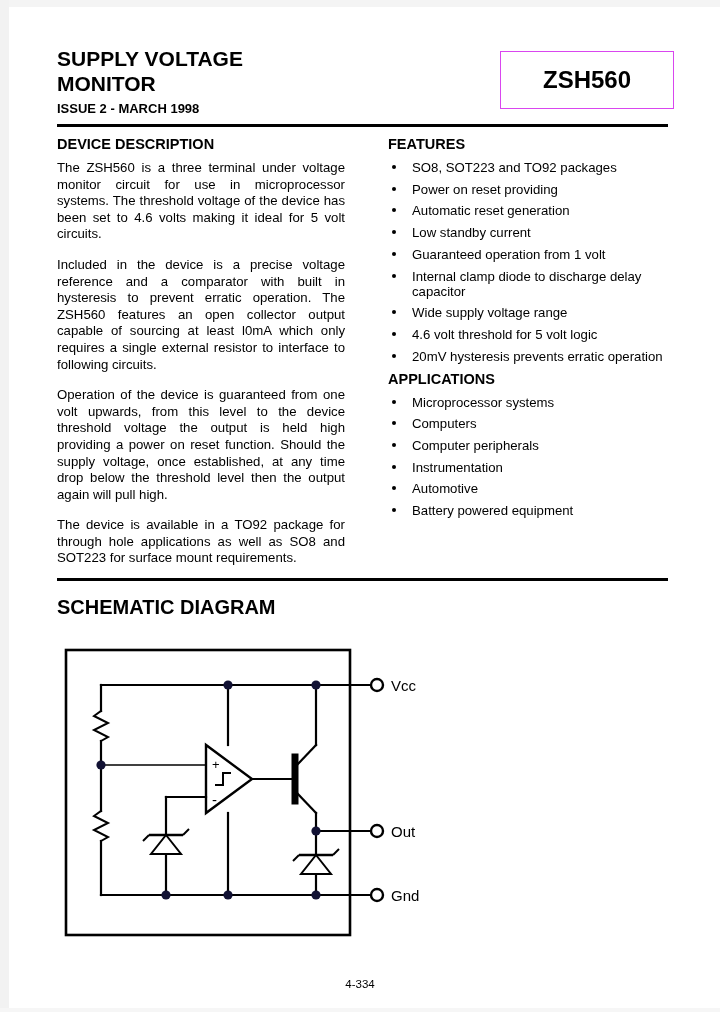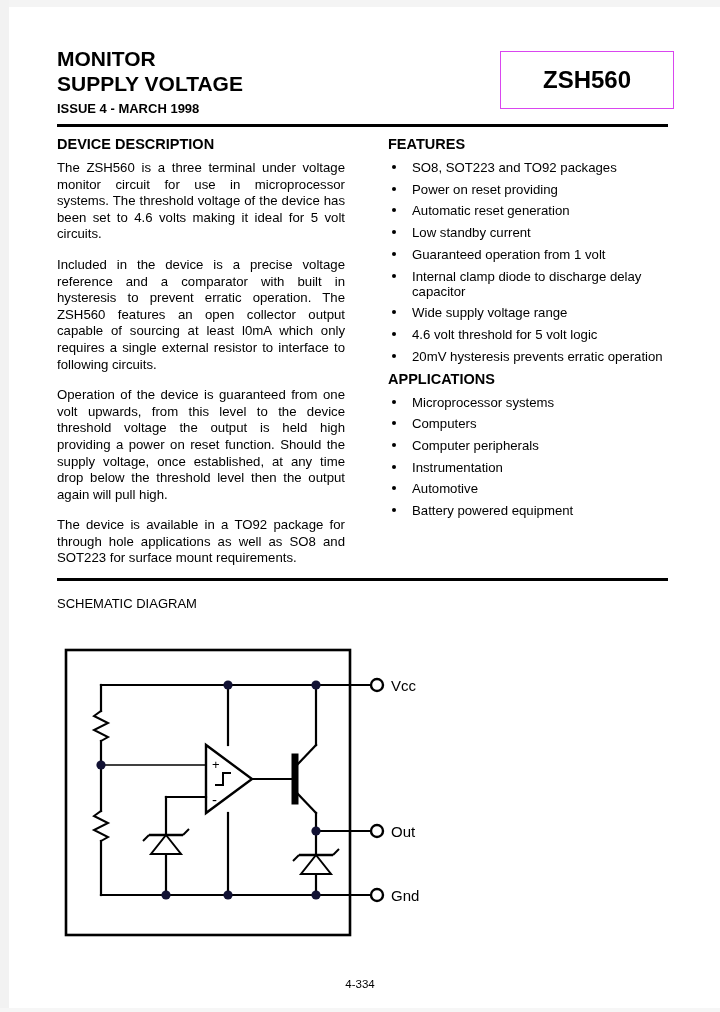--- a/index.html
+++ b/index.html
@@ -142,22 +142,22 @@
     border-radius: 50%;
     background: #000;
   }
   .sec-head.apps { }
 
   
   #schem-head {
     position: absolute;
     left: 57px;
     top: 596px;
-    font-size: 13px;
-    font-weight: normal;
+    font-size: 20px;
+    font-weight: bold;
   }
   #schematic {
     position: absolute;
     left: 60px;
     top: 645px;
     width: 370px;
     height: 300px;
   }
   #footer {
     position: absolute;
@@ -174,23 +174,23 @@
 <body>
 
 <div id="page">
 
   <div class="edge-shade-top"></div>
   <div class="edge-shade-left"></div>
   <div class="edge-shade-bottom"></div>
 
   <div id="header">
     <div class="title-block">
+      <div class="main-title">SUPPLY VOLTAGE</div>
       <div class="main-title">MONITOR</div>
-      <div class="main-title">SUPPLY VOLTAGE</div>
-      <div class="issue-line">ISSUE 4 - MARCH 1998</div>
+      <div class="issue-line">ISSUE 2 - MARCH 1998</div>
     </div>
     <div class="part-box">
       <span class="part-number">ZSH560</span>
     </div>
   </div>
 
   <div class="hrule" id="rule-top"></div>
 
   <div id="col-left">
     <div class="sec-head">DEVICE DESCRIPTION</div>

